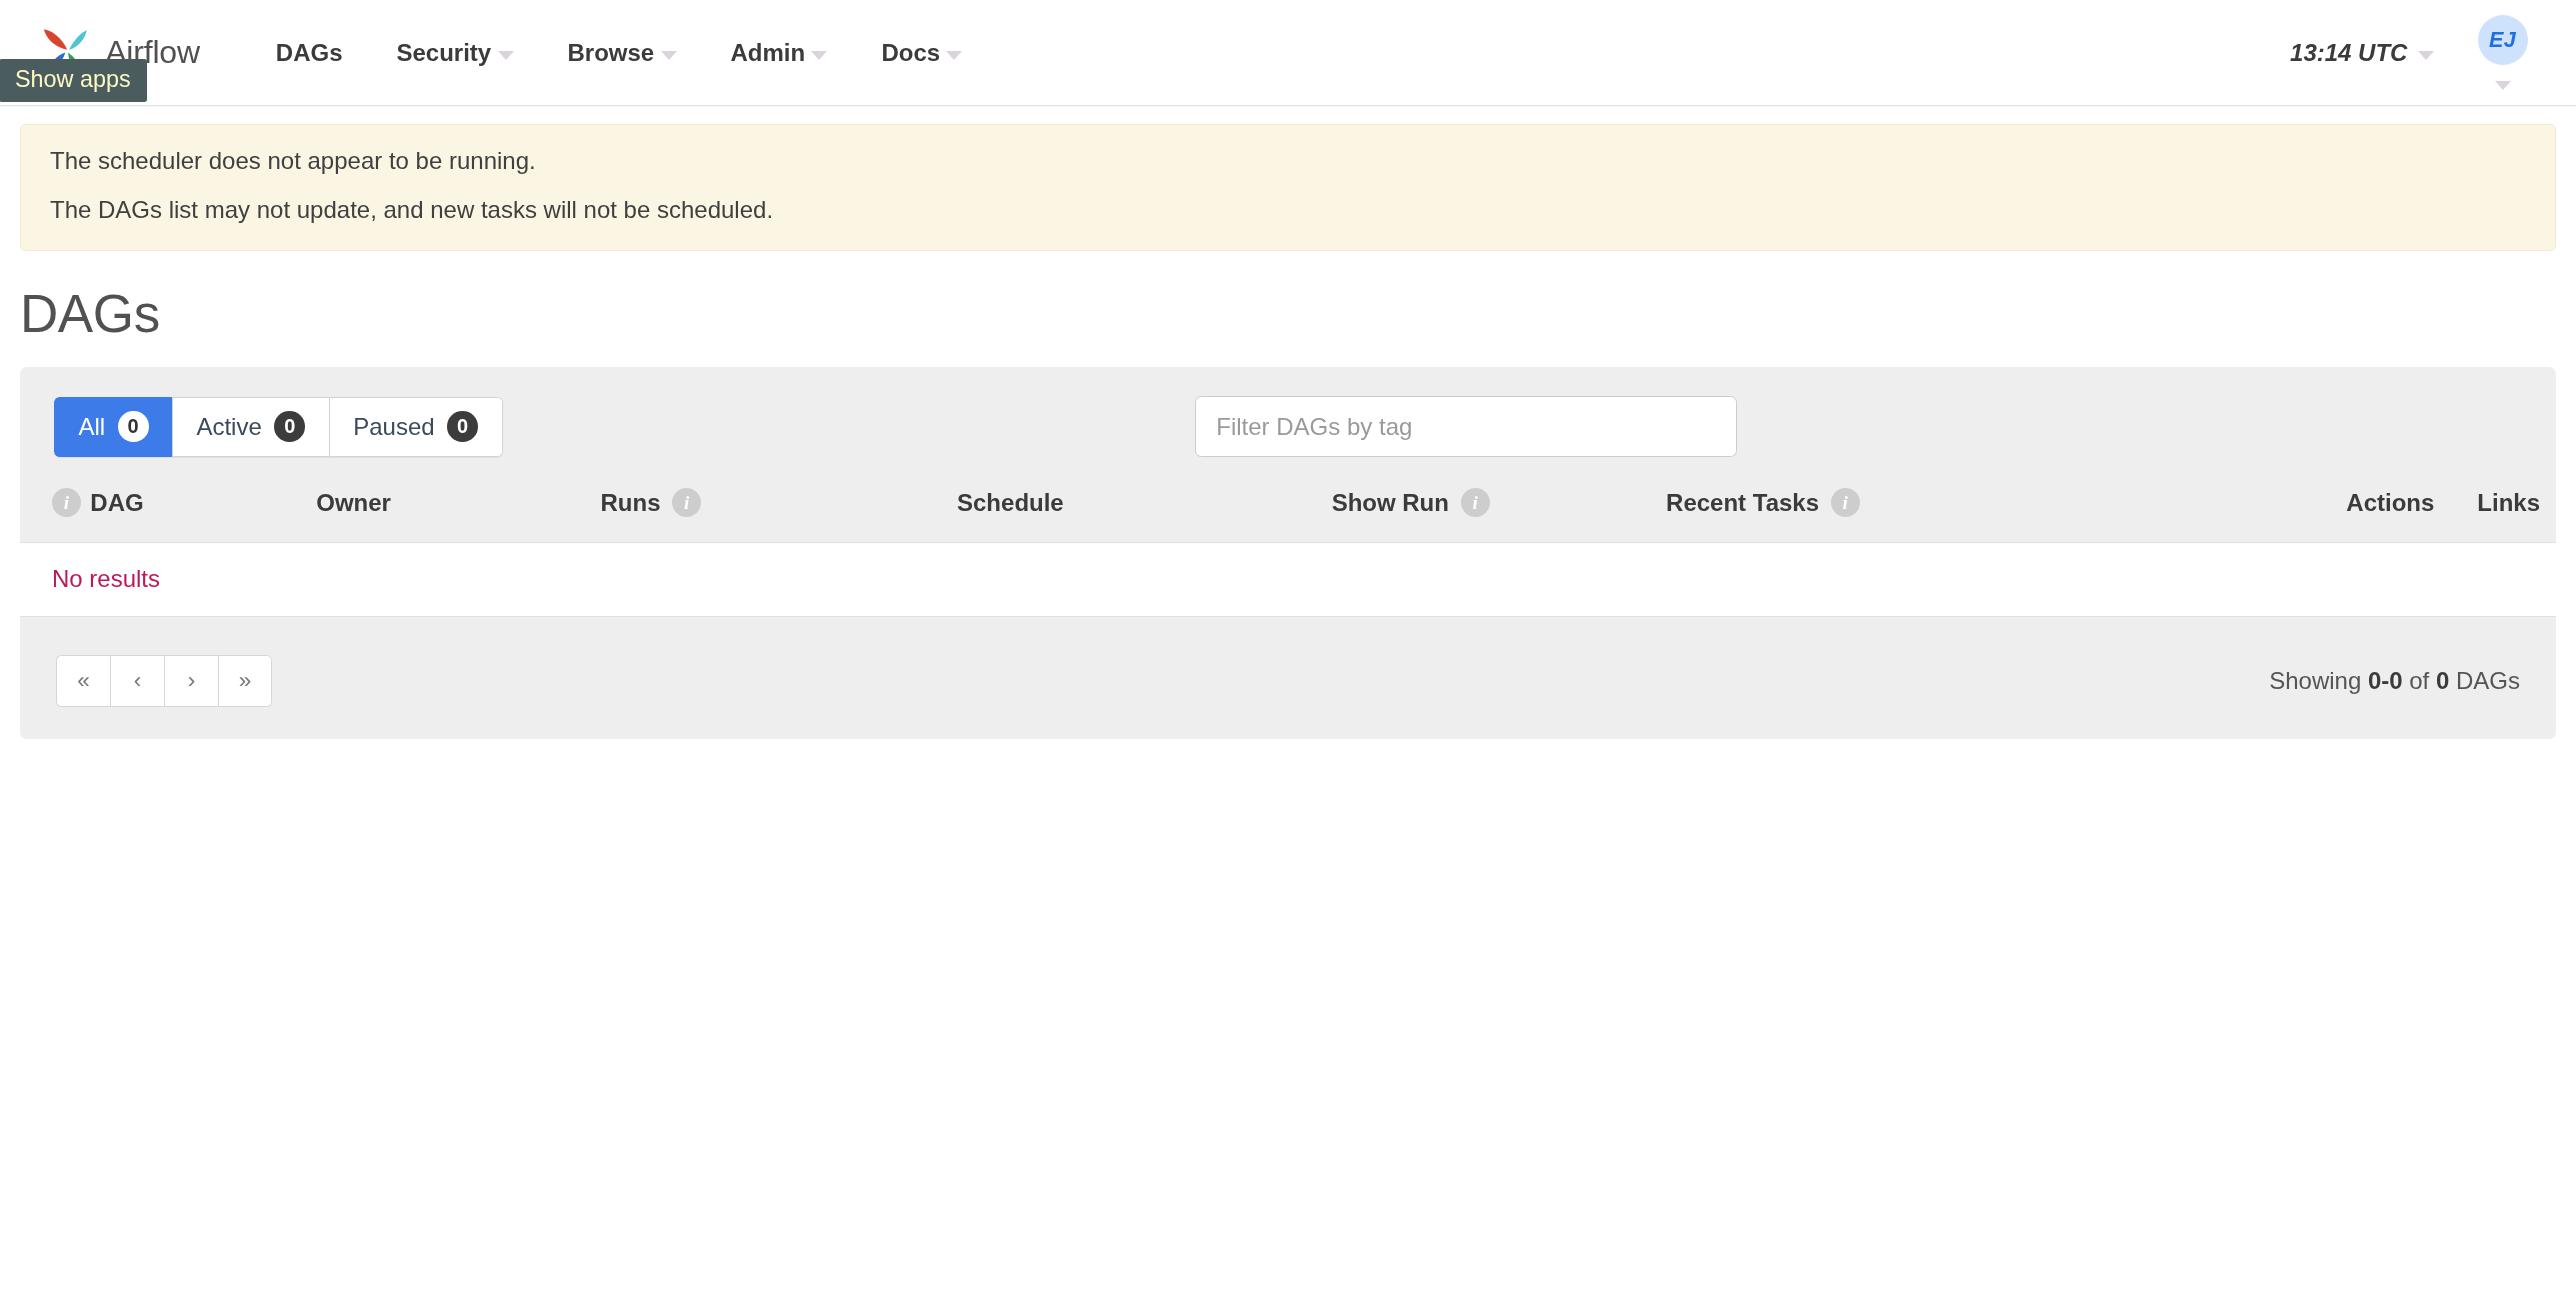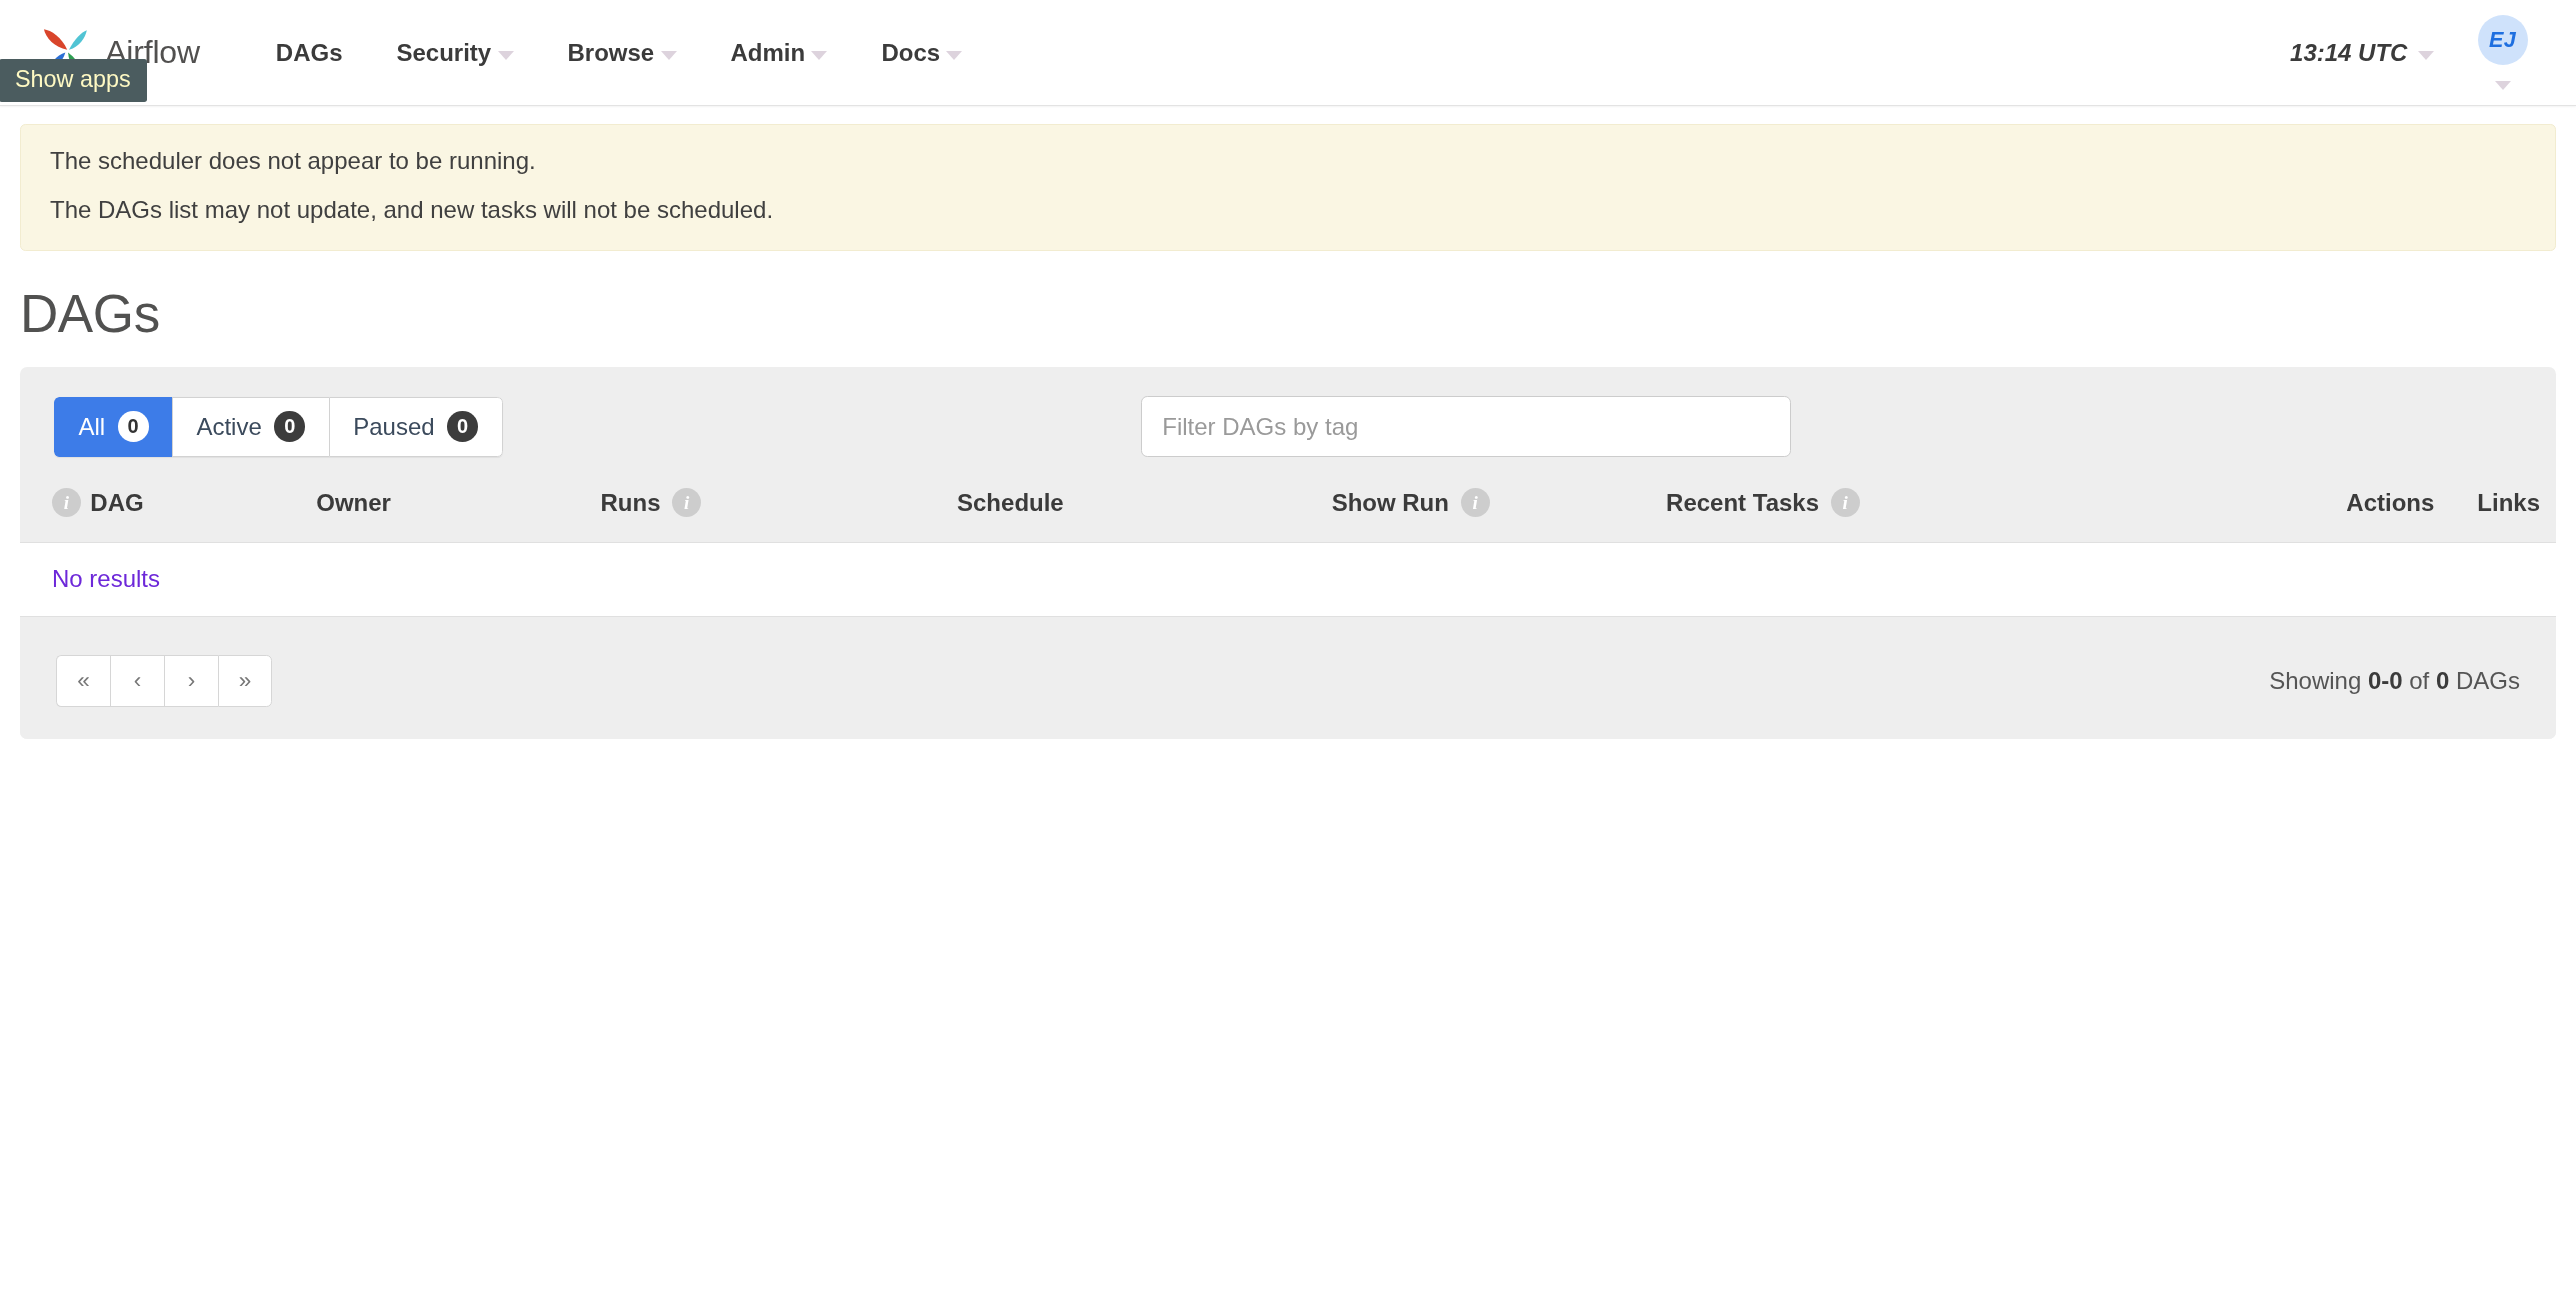--- a/index.html
+++ b/index.html
@@ -217,21 +217,21 @@
     border: 0.9px solid #cccccc;
     border-radius: 6.3px;
     height: 61px;
     font-size: 24px;
     color: #555;
     padding: 0 20px;
     outline: none;
     font-family: "Liberation Sans", sans-serif;
   }
   .txt-input::placeholder { color: #9a9a9a; }
-  #filter-tag-input { width: 650px; margin-left: 40px; }
+  #filter-tag-input { width: 542px; margin-left: 40px; }
   #search-dags-input { width: 594px; }
   .search-input-wrap { margin-left: auto; }
 
   
   table.dags-table {
     width: 100%;
     border-collapse: collapse;
     table-layout: fixed;
   }
   table.dags-table thead th {
@@ -268,21 +268,21 @@
   .col-runs   { width: 355px; }
   .col-sched  { width: 373px; }
   .col-last   { width: 333px; }
   .col-recent { width: 594px; }
   .col-act    { width: 171px; }
   .col-links  { width: 121px; padding-right: 16px !important; }
 
   table.dags-table tbody td {
     background: #ffffff;
     font-size: 24px;
-    color: #6d28d9;
+    color: #be185d;
     padding: 21.6px 0 23.4px 32px;
     border-top: 0.9px solid #e0e0e0;
     border-bottom: 0.9px solid #e0e0e0;
   }
 
   
   .panel-footer {
     display: flex;
     align-items: center;
     padding: 38px 20px 32px 20px;

